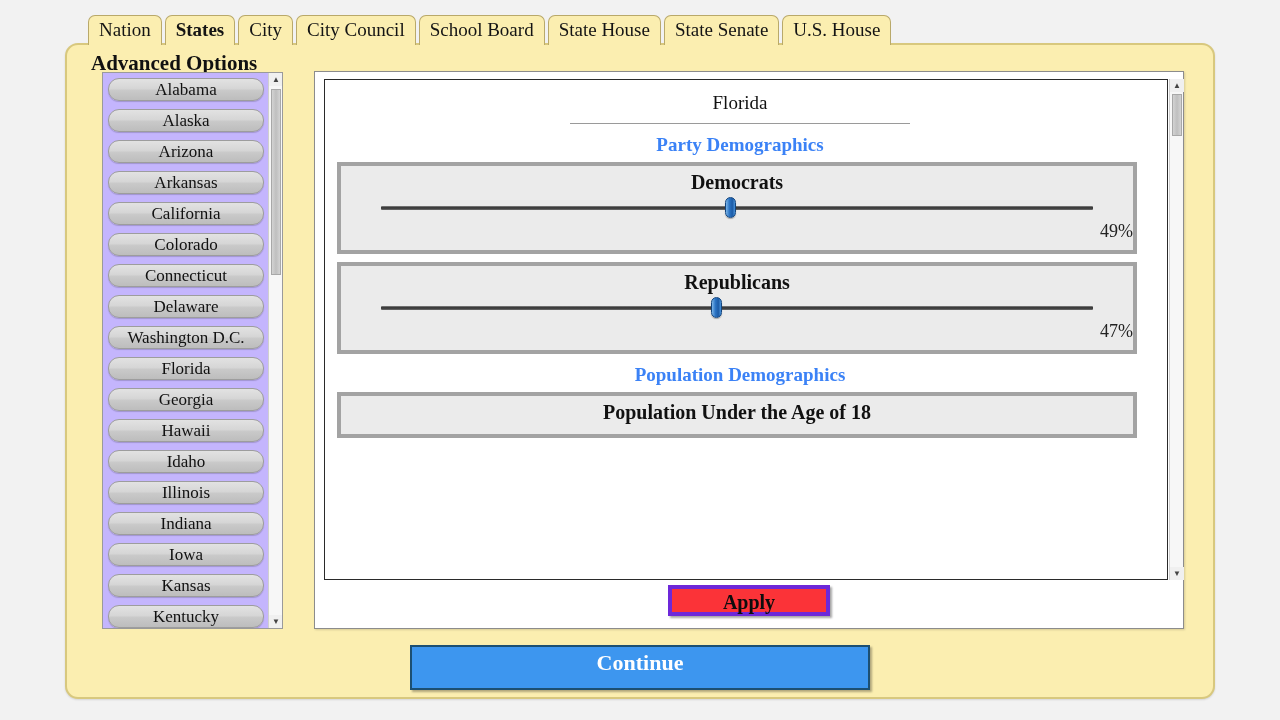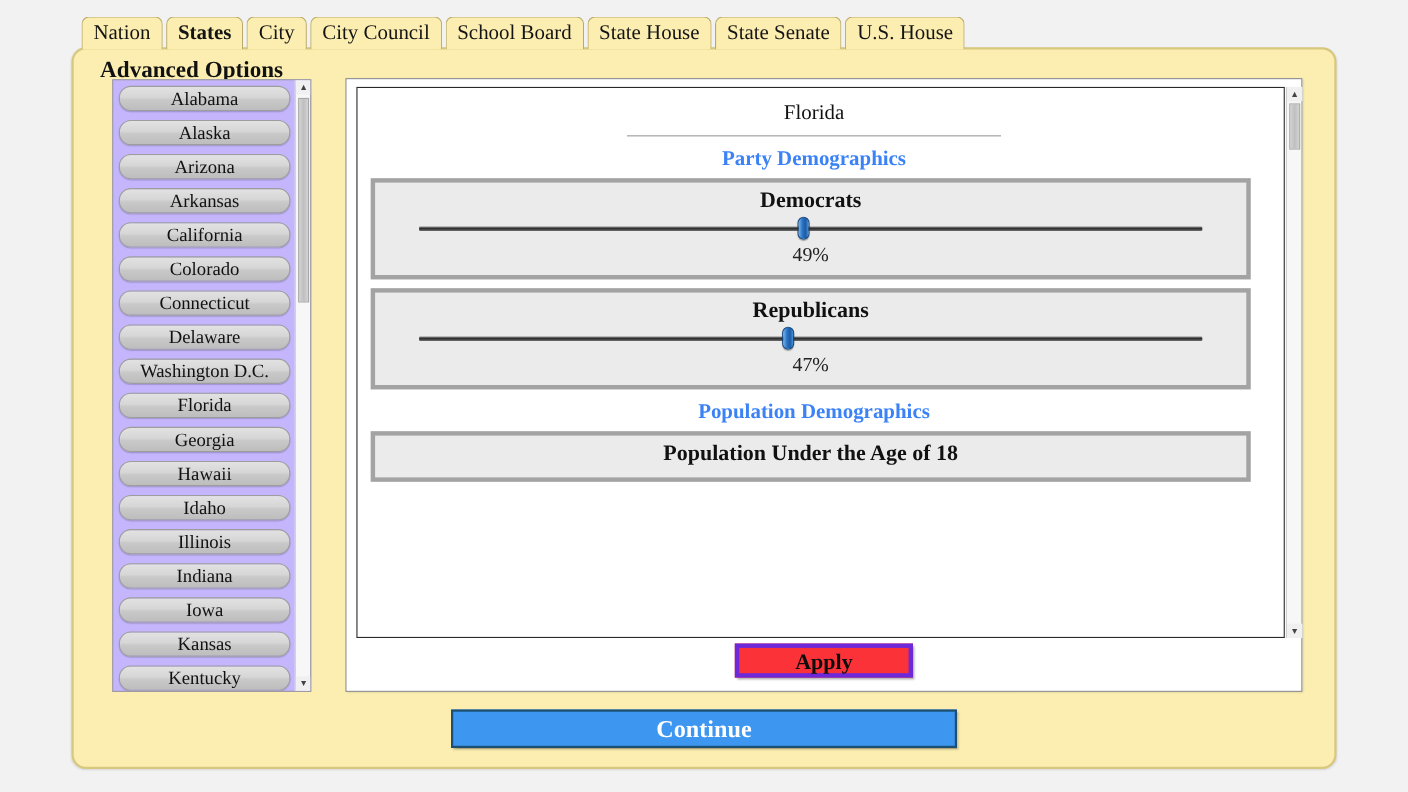--- a/index.html
+++ b/index.html
@@ -7,21 +7,21 @@
     margin: 0; padding: 0;
     width: 1280px; height: 720px;
     background: #f2f2f2;
     font-family: "Liberation Serif", "DejaVu Serif", serif;
     overflow: hidden;
   }
   #root { position: relative; width: 1280px; height: 720px; }
 
   
   .tabbar {
-    position: absolute; left: 74px; top: 15px;
+    position: absolute; left: 88px; top: 15px;
     display: flex; align-items: flex-end; gap: 3px;
     z-index: 5;
   }
   .tab {
     background: #fbeeb0;
     border: 1px solid #b9a96a;
     border-bottom: none;
     border-radius: 7px 7px 0 0;
     padding: 3px 10px 4px 10px;
     font-size: 19px;
@@ -145,21 +145,21 @@
     position: absolute; top: 1px;
     width: 11px; height: 21px;
     margin-left: -5px;
     background: linear-gradient(to right,#7ab4e8 0%,#2b74c4 38%,#1c5ba6 70%,#4a93da 100%);
     border: 1px solid #12457f;
     border-radius: 6px;
     cursor: pointer;
     box-shadow: 0 1px 1px rgba(0,0,0,.3);
   }
   .field-value {
-    text-align: center; font-size: 18px; color: #222; margin-top: 3px;
+    text-align: right; font-size: 18px; color: #222; margin-top: 3px;
   }
   .num-input {
     display: block; margin: 5px auto 2px auto;
     width: 162px; height: 26px;
     background: #fff; border: 1px solid #9a9a9a;
     font-family: "Liberation Mono","DejaVu Sans Mono",monospace;
     font-size: 18px; color: #5c5c5c;
     text-align: center; line-height: 24px;
   }
 
@@ -172,21 +172,21 @@
     font-family: "Liberation Serif","DejaVu Serif",serif;
     font-size: 20px; font-weight: bold; color: #0d0d0d;
     text-align: center; line-height: 27px;
     cursor: pointer;
     box-shadow: 2px 2px 2px rgba(0,0,0,.35);
   }
 
   
   .continue-btn {
     position: absolute; left: 410px; top: 645px;
-    width: 460px; height: 35px;
+    width: 460px; height: 45px;
     background: #3d96ef;
     border: 2px solid #1c4f72;
     font-family: "Liberation Serif","DejaVu Serif",serif;
     font-size: 22px; font-weight: bold; color: #ffffff;
     text-align: center; line-height: 31px;
     cursor: pointer;
     box-shadow: 2px 2px 2px rgba(0,0,0,.3);
   }
 </style>
 </head>

